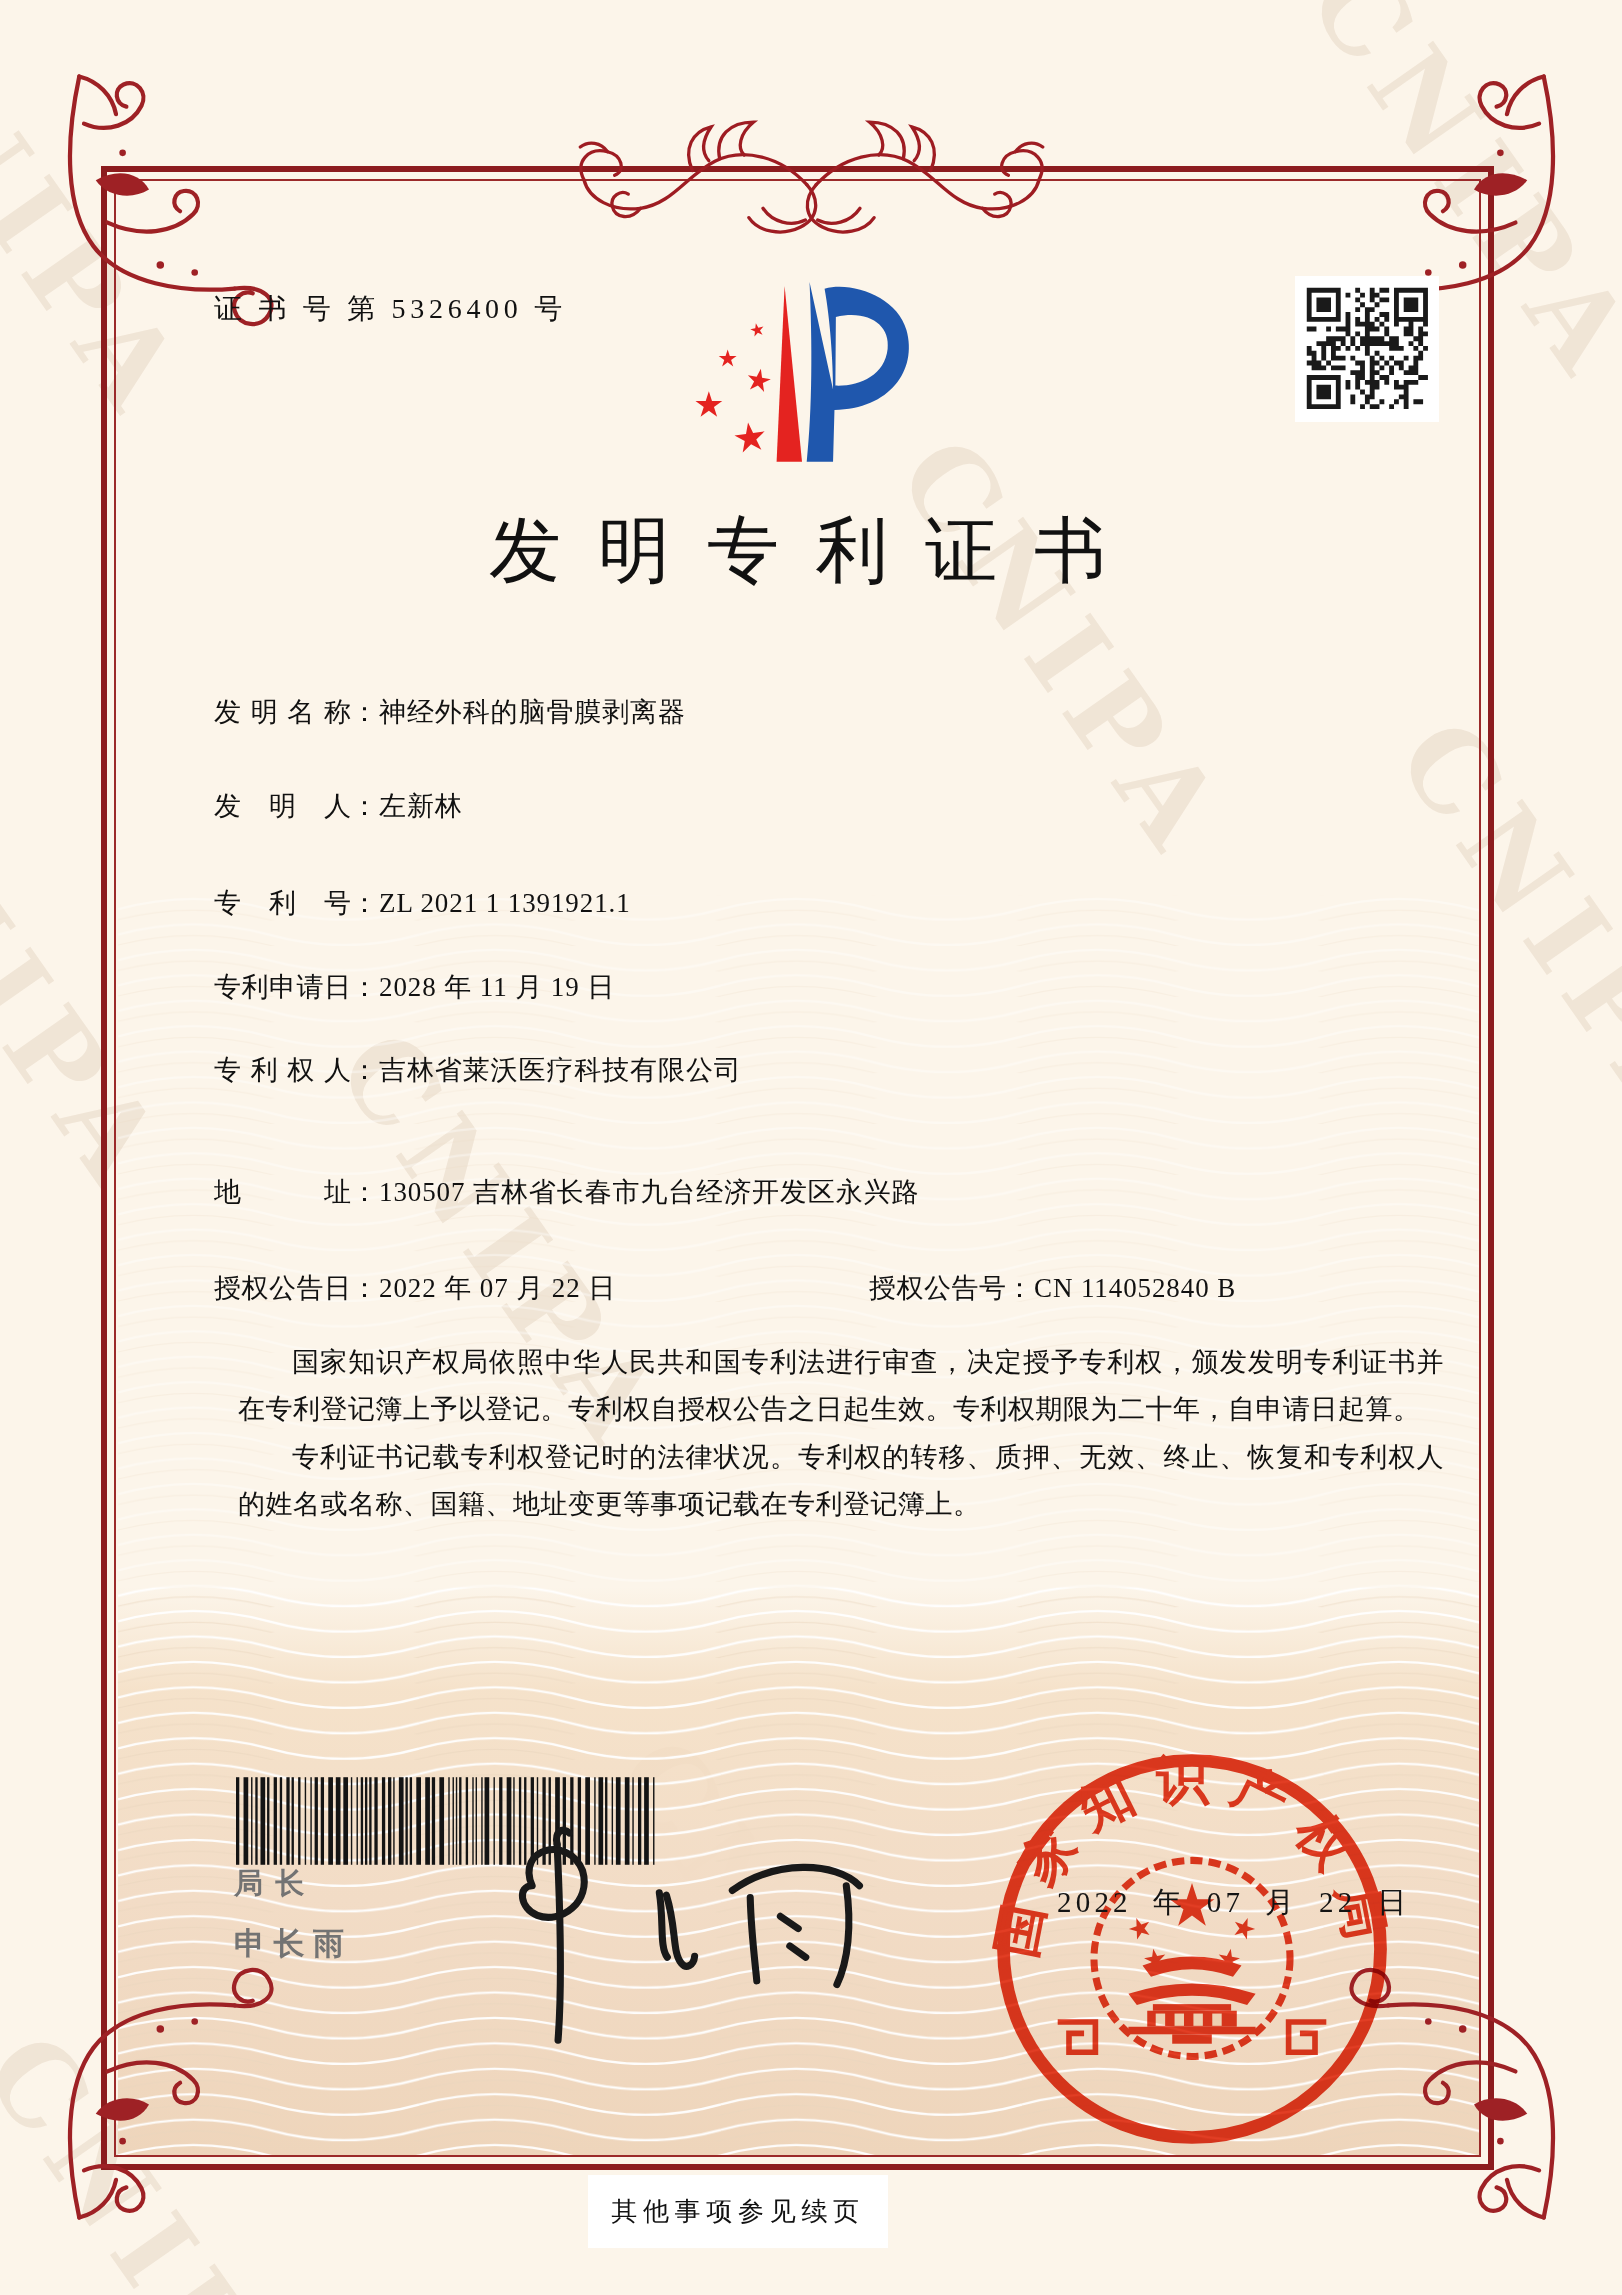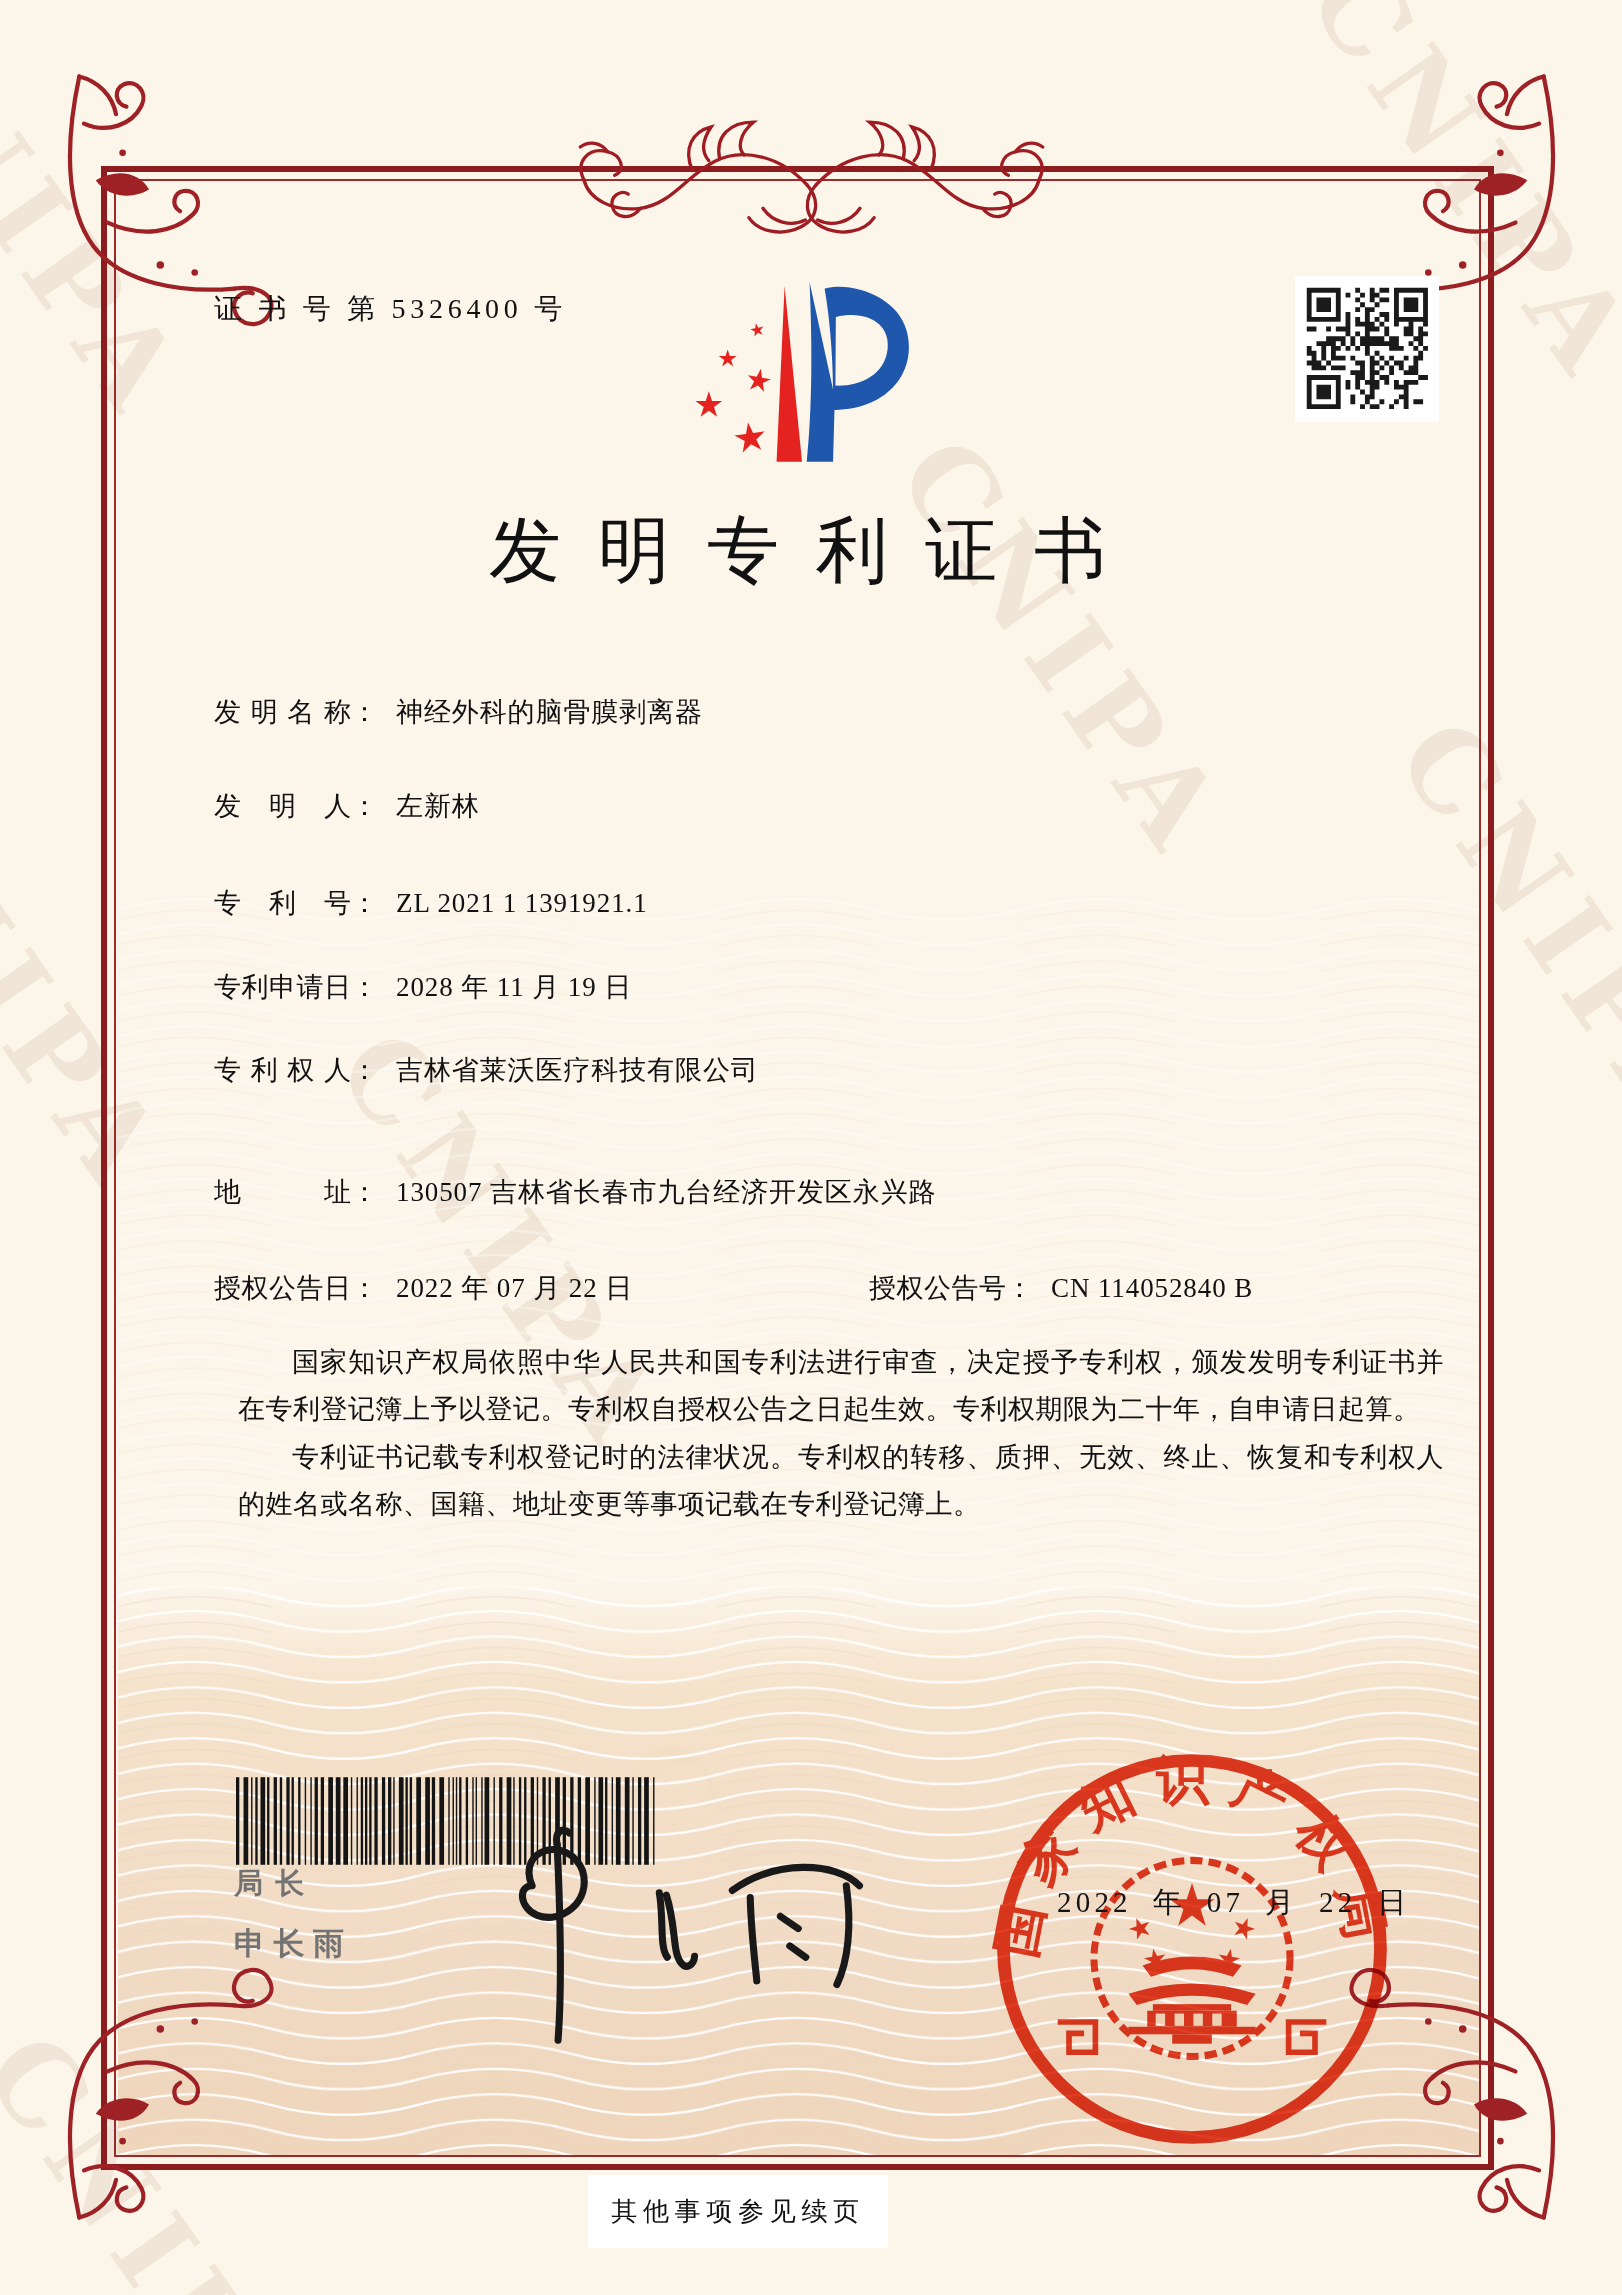--- a/index.html
+++ b/index.html
@@ -15,21 +15,21 @@
       border:6.1px solid #8c1c1e;z-index:2;pointer-events:none;box-sizing:border-box;}
   .frame-inner{position:absolute;left:114px;top:179px;width:1367px;height:1978px;
       border:2.4px solid #9b2a2a;z-index:2;pointer-events:none;box-sizing:border-box;}
   
   .certno{position:absolute;left:214px;top:290px;z-index:3;font-size:28px;letter-spacing:4.7px;}
   .title{position:absolute;left:0;top:503px;width:1595px;text-align:center;z-index:3;
       font-size:72px;font-weight:400;letter-spacing:37px;text-indent:37px;}
   .frow{position:absolute;left:214px;z-index:3;font-size:27px;white-space:nowrap;}
   .frow .lbl{display:inline-flex;justify-content:space-between;width:137px;vertical-align:top;}
   .frow .colon{display:inline-block;}
-  .frow .val{display:inline-block;margin-left:18px;letter-spacing:0.9px;}
+  .frow .val{display:inline-block;margin-left:1px;letter-spacing:0.9px;}
   .frow .pair2{position:absolute;left:655px;top:0;white-space:nowrap;}
   .paras{position:absolute;left:214px;top:1339px;width:1206px;z-index:3;font-size:27px;
       line-height:47px;text-align:justify;margin-left:24px;}
   .paras p{margin:0 0 0.9px 0;text-indent:2em;letter-spacing:0.5px;}
   .bureau{position:absolute;left:234px;z-index:4;font-family:"Liberation Sans","DejaVu Sans",sans-serif;
       font-weight:bold;color:#737373;white-space:nowrap;}
   .pagefoot{position:absolute;left:0;top:2101px;width:1595px;text-align:center;z-index:4;font-size:24.5px;letter-spacing:2.8px;}
   .contbox{position:absolute;left:588px;top:2175px;width:300px;height:73px;background:#ffffff;
       z-index:3;text-align:center;line-height:73px;font-size:26px;letter-spacing:5.7px;}
   .sealdate{position:absolute;left:1057px;top:1883px;z-index:5;font-size:29px;letter-spacing:4.2px;word-spacing:9.4px;white-space:nowrap;color:#141414;}

